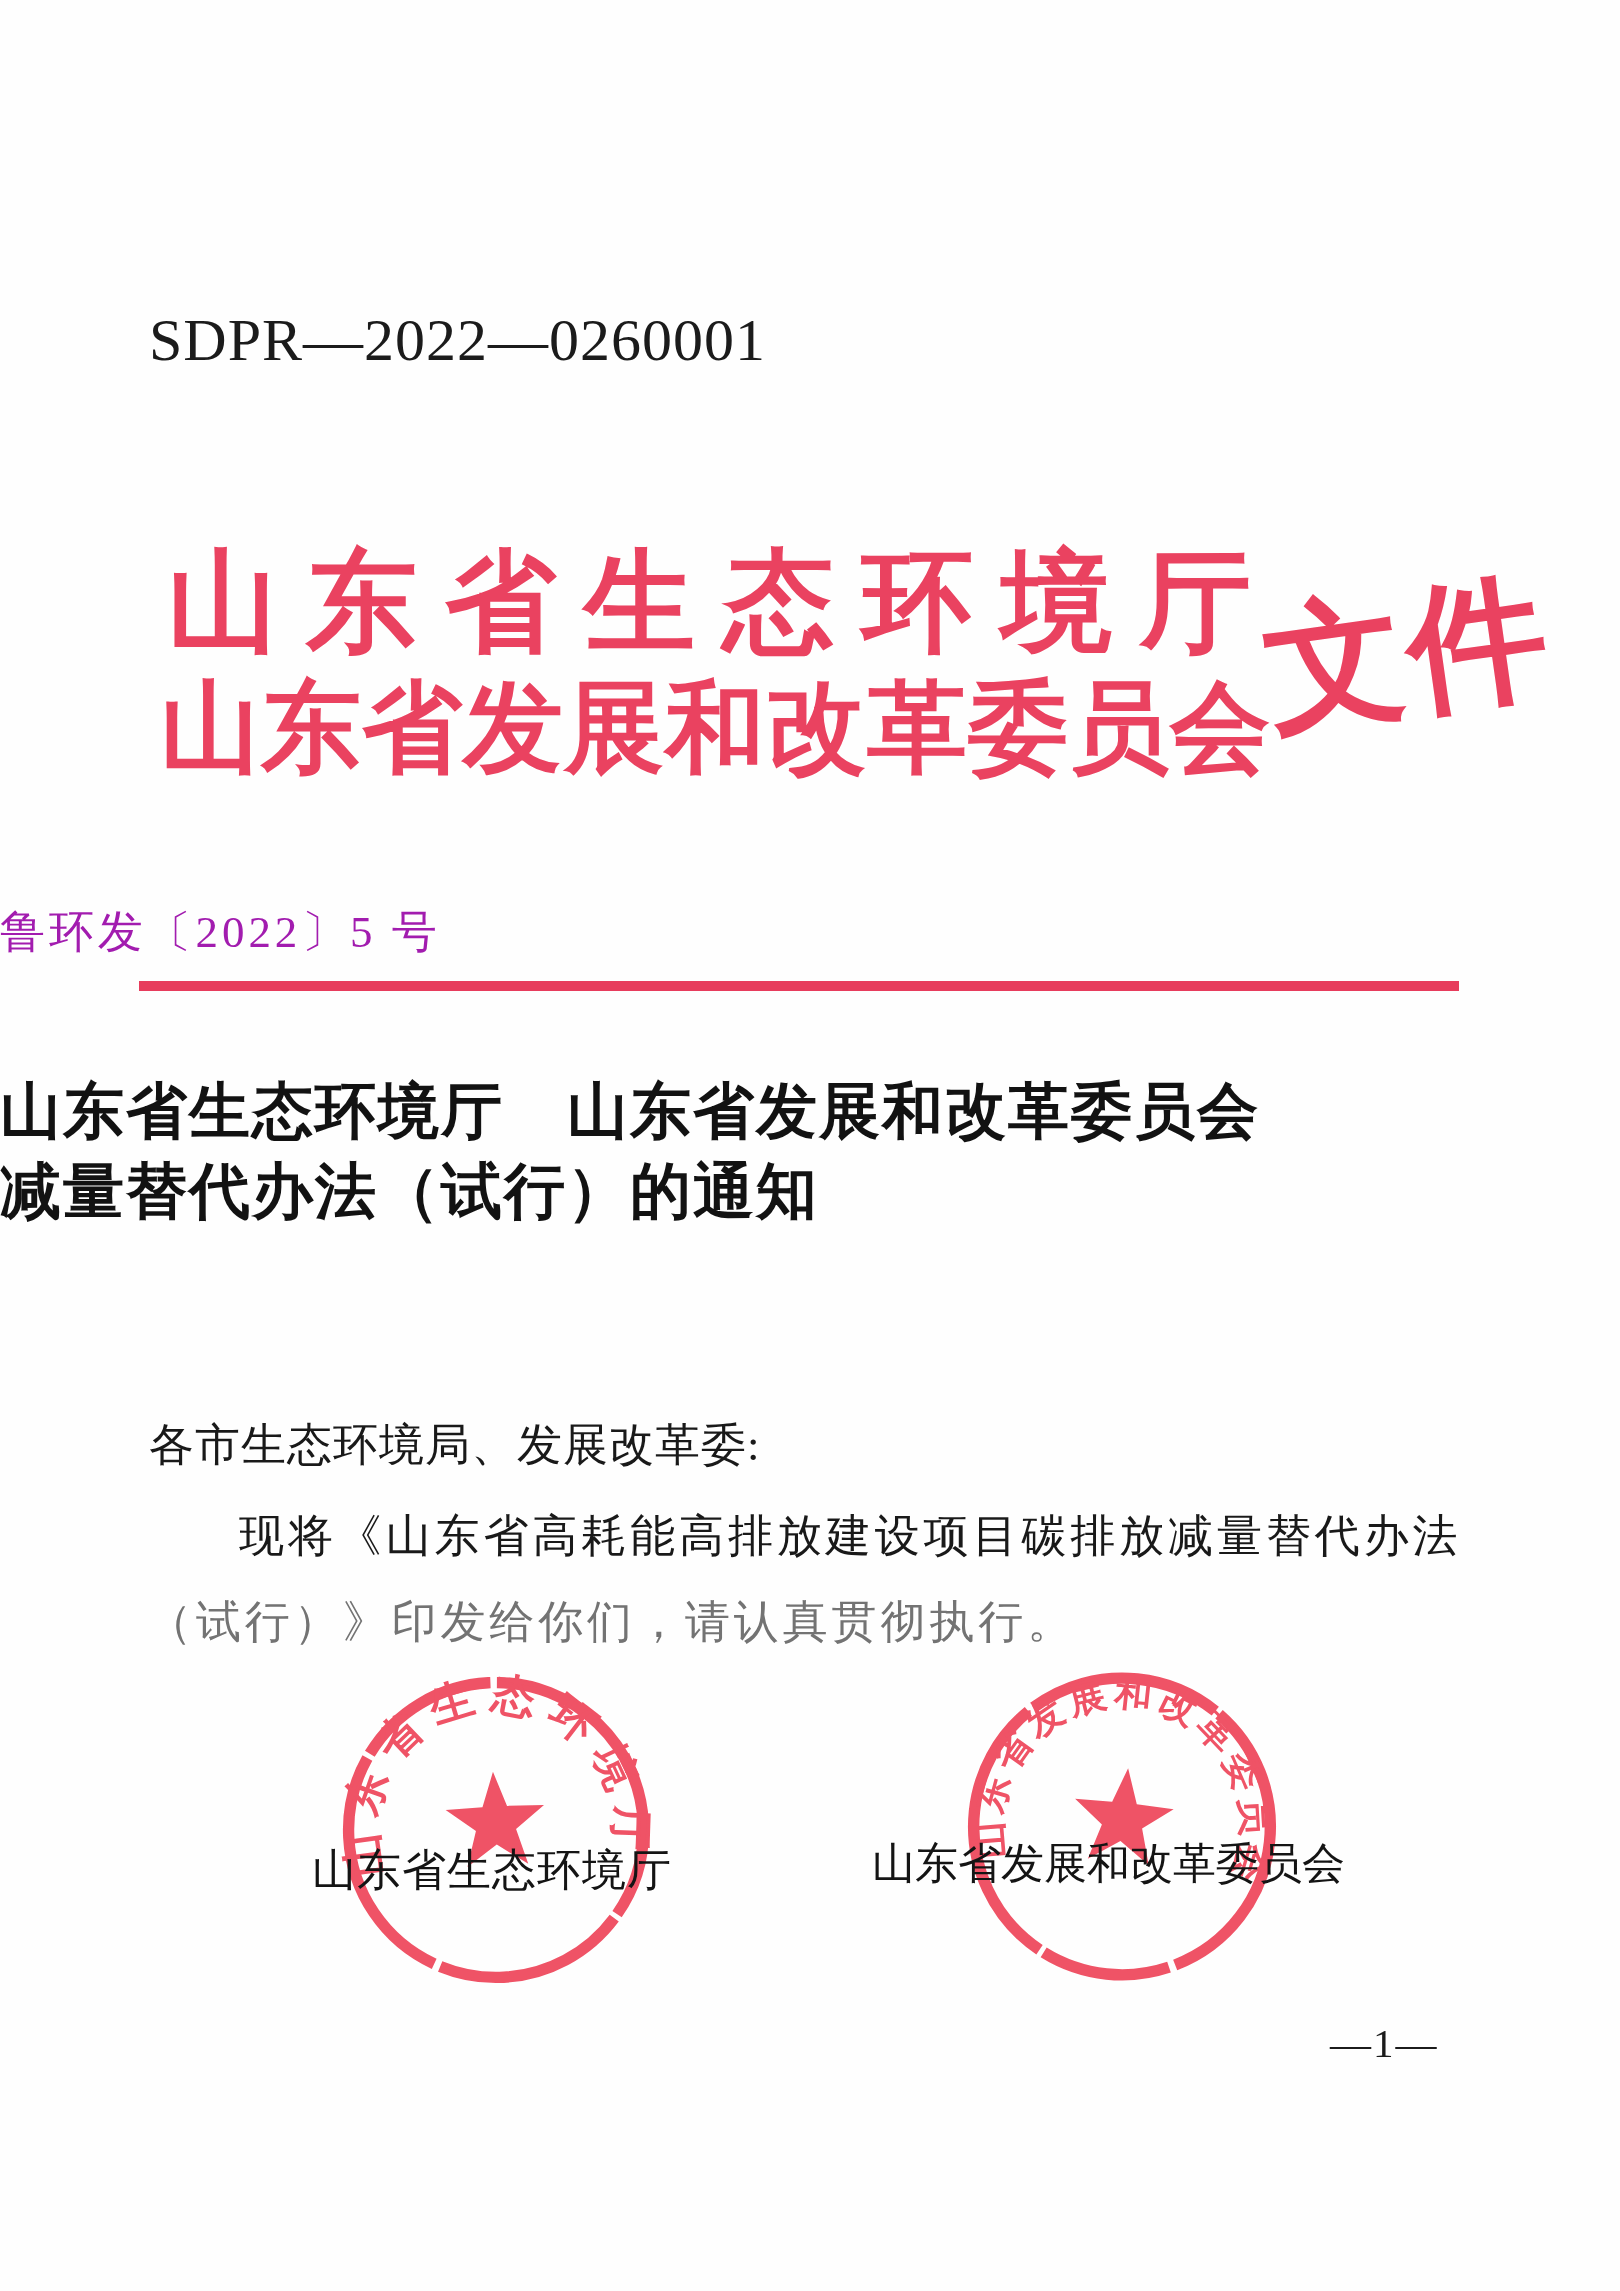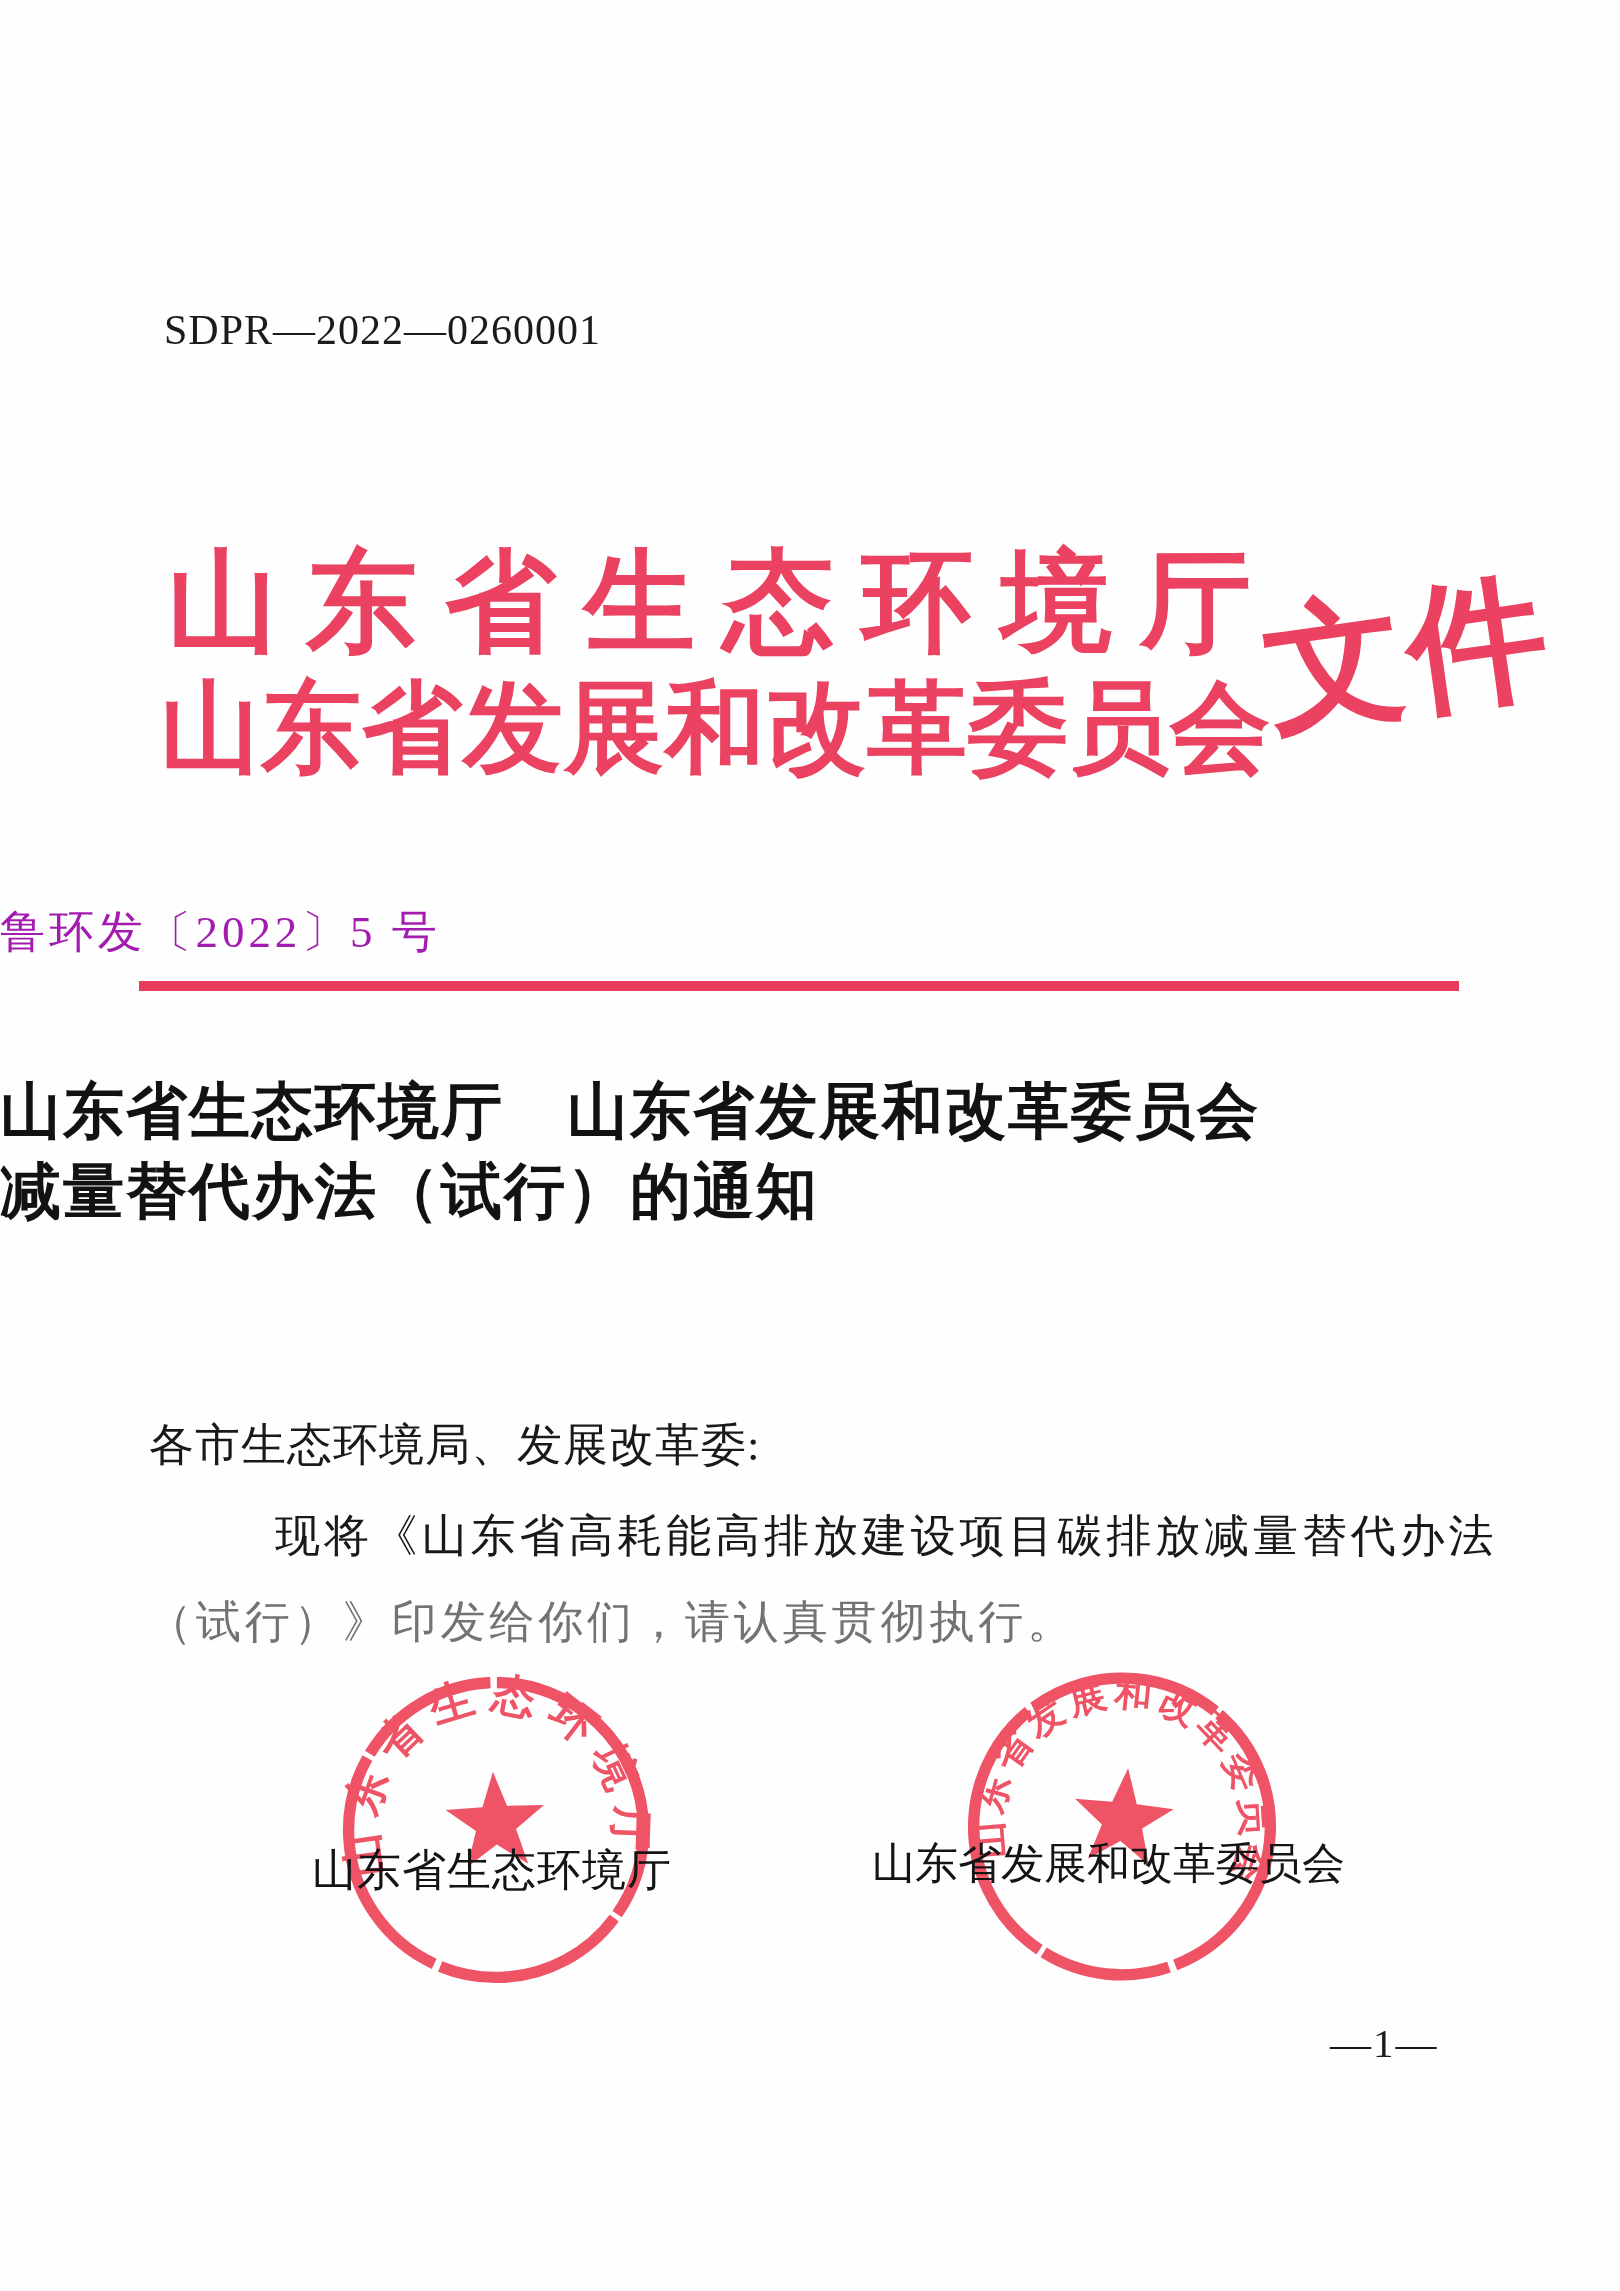--- a/index.html
+++ b/index.html
@@ -7,21 +7,21 @@
     position:relative;
     width:1620px;height:2292px;
     background:#fefefe;
     overflow:hidden;
     font-family:"Liberation Serif","DejaVu Serif",serif;
     color:#1c1c1c;
   }
   .abs{position:absolute;white-space:nowrap;}
 
   
-  .doc-code{left:149px;top:306px;font-size:42px;letter-spacing:1px;color:#1b1b1b;margin-left:15px;}
+  .doc-code{left:149px;top:306px;font-size:60px;letter-spacing:1px;color:#1b1b1b;}
 
   
   .org-line1{
     left:167px;top:539px;
     font-size:111px;font-weight:700;
     letter-spacing:28px;line-height:1.15;
     color:#ea4260;
   }
   .org-line2{
     left:160px;top:674px;
@@ -41,21 +41,21 @@
   
   .reference{left:0;right:0;top:902px;font-size:45px;letter-spacing:3.9px;color:#a21caf;}
   .red-rule{left:139px;top:981px;width:1320px;height:9.8px;background:#e73c5c;}
 
   
   .doc-title{left:0;right:0;top:1072px;text-align:left;color:#121212;}
   .doc-title .t-line{font-size:61px;font-weight:700;letter-spacing:2px;line-height:80px;white-space:nowrap;}
 
   
   .salutation{left:149px;top:1415px;font-size:45px;letter-spacing:1px;color:#191919;}
-  .para-l1{left:239px;top:1506px;font-size:45px;letter-spacing:3.9px;color:#191919;margin-left:36px;}
+  .para-l1{left:239px;top:1506px;font-size:45px;letter-spacing:3.9px;color:#191919;}
   .para-l2{left:147px;top:1592px;font-size:45px;letter-spacing:3.9px;color:#737373;}
 
   
   .sig-left{left:312px;top:1841px;font-size:44px;letter-spacing:1px;color:#141414;z-index:5;}
   .sig-right{left:872px;top:1835px;font-size:43px;letter-spacing:0;color:#141414;z-index:5;}
   .sig-date{left:954px;top:1921px;font-size:45px;letter-spacing:2px;color:#141414;z-index:5;}
 
   .page-num{left:1330px;top:2019px;font-size:41px;letter-spacing:2px;color:#1b1b1b;}
 
   

